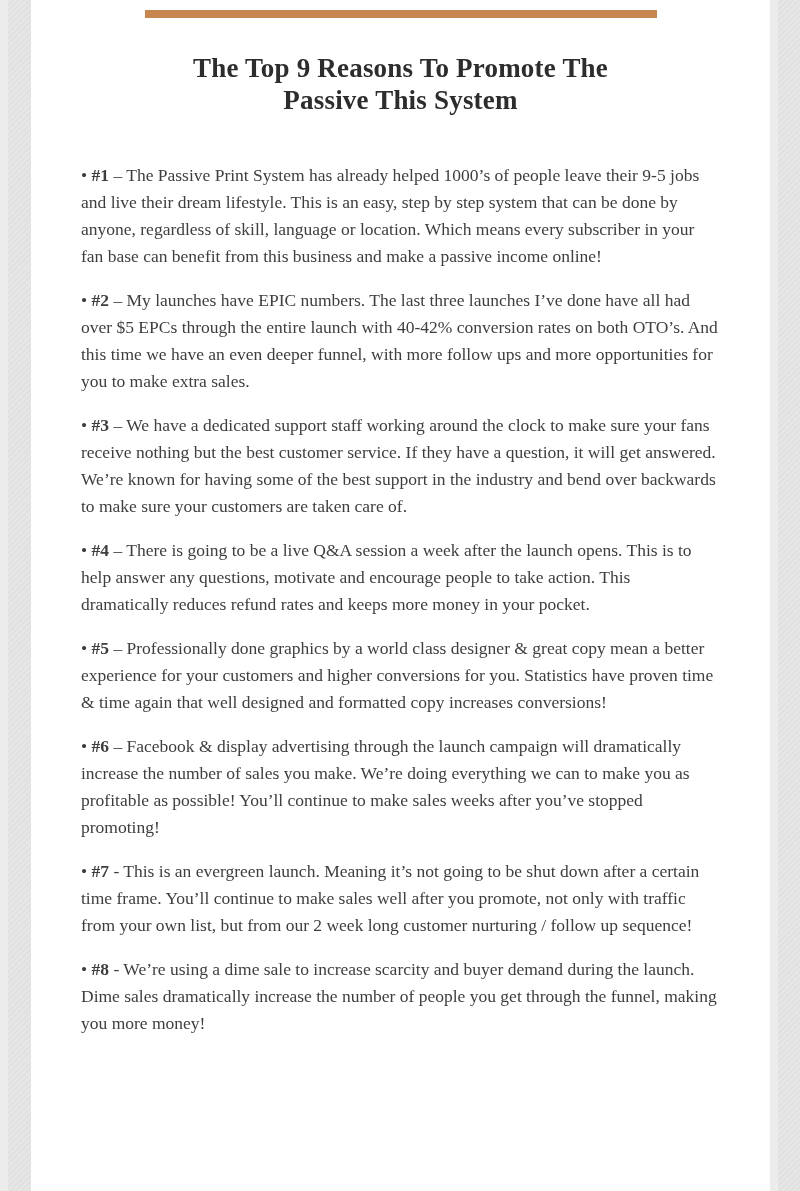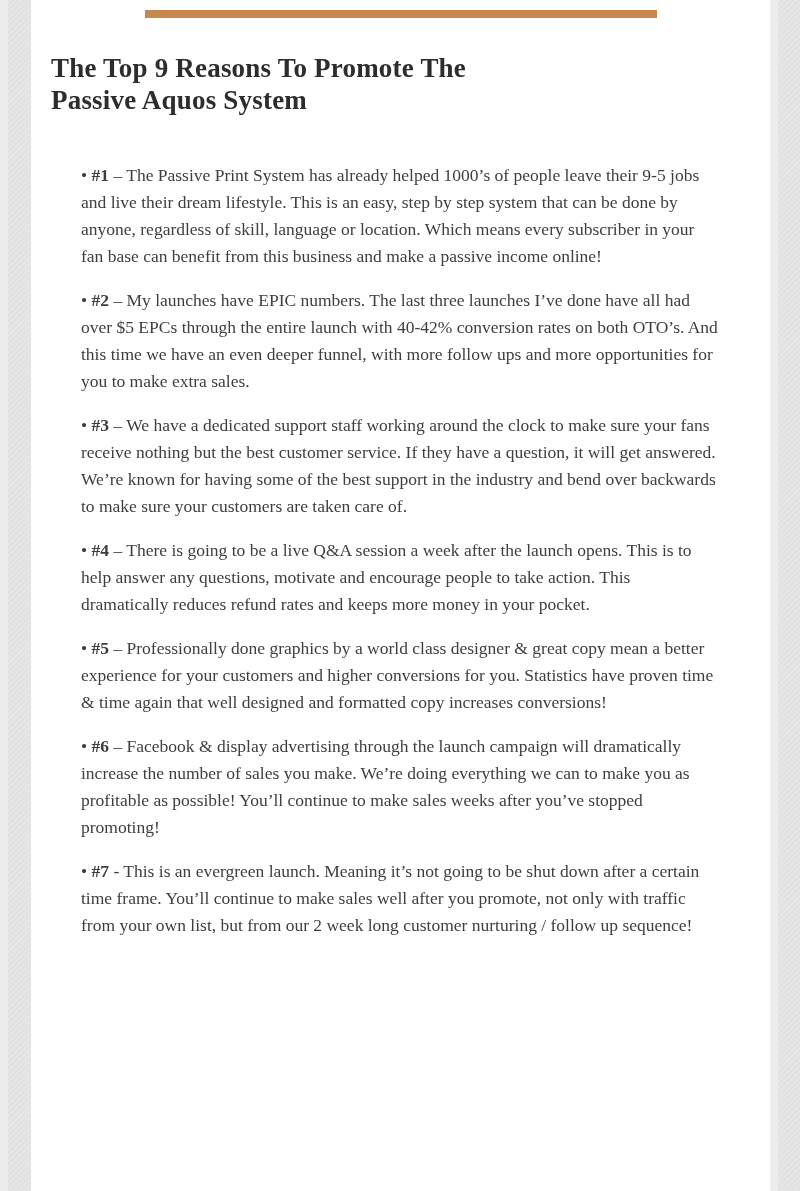--- a/index.html
+++ b/index.html
@@ -39,21 +39,21 @@
     background: #ffffff;
   }
   .accent-bar {
     margin: 10px auto 0 auto;
     width: 512px;
     height: 8px;
     background: #c8874f;
   }
   h1.title {
     margin: 34px 20px 0 20px;
-    text-align: left;
+    text-align: center;
     font-size: 27px;
     line-height: 32px;
     font-weight: 700;
     color: #2d2d2d;
     letter-spacing: 0.2px;
   }
   h1.title span { display: block; }
   .reasons {
     margin: 46px 0 0 50px;
     width: 640px;
@@ -72,21 +72,21 @@
 
 <div class="page">
   <div class="edge-strip-left"></div>
   <div class="edge-strip-right"></div>
 
   <div class="card">
     <div class="accent-bar"></div>
 
     <h1 class="title">
       <span>The Top 9 Reasons To Promote The</span>
-      <span>Passive Aquos System</span>
+      <span>Passive This System</span>
     </h1>
 
     <div class="reasons">
 
       <p class="reason">
         <span class="bullet">•</span>
         <span class="num">#1</span>
         <span class="dash">–</span>
         <span class="txt">The Passive Print System has already helped 1000’s of people leave their 9-5 jobs and live their dream lifestyle. This is an easy, step by step system that can be done by anyone, regardless of skill, language or location. Which means every subscriber in your fan base can benefit from this business and make a passive income online!</span>
       </p>
@@ -126,17 +126,23 @@
         <span class="txt">Facebook &amp; display advertising through the launch campaign will dramatically increase the number of sales you make. We’re doing everything we can to make you as profitable as possible! You’ll continue to make sales weeks after you’ve stopped promoting!</span>
       </p>
 
       <p class="reason">
         <span class="bullet">•</span>
         <span class="num">#7</span>
         <span class="dash">-</span>
         <span class="txt">This is an evergreen launch. Meaning it’s not going to be shut down after a certain time frame. You’ll continue to make sales well after you promote, not only with traffic from your own list, but from our 2 week long customer nurturing / follow up sequence!</span>
       </p>
 
+      <p class="reason">
+        <span class="bullet">•</span>
+        <span class="num">#8</span>
+        <span class="dash">-</span>
+        <span class="txt">We’re using a dime sale to increase scarcity and buyer demand during the launch. Dime sales dramatically increase the number of people you get through the funnel, making you more money!</span>
+      </p>
 
 
     </div>
   </div>
 </div>
 
 </body></html>

